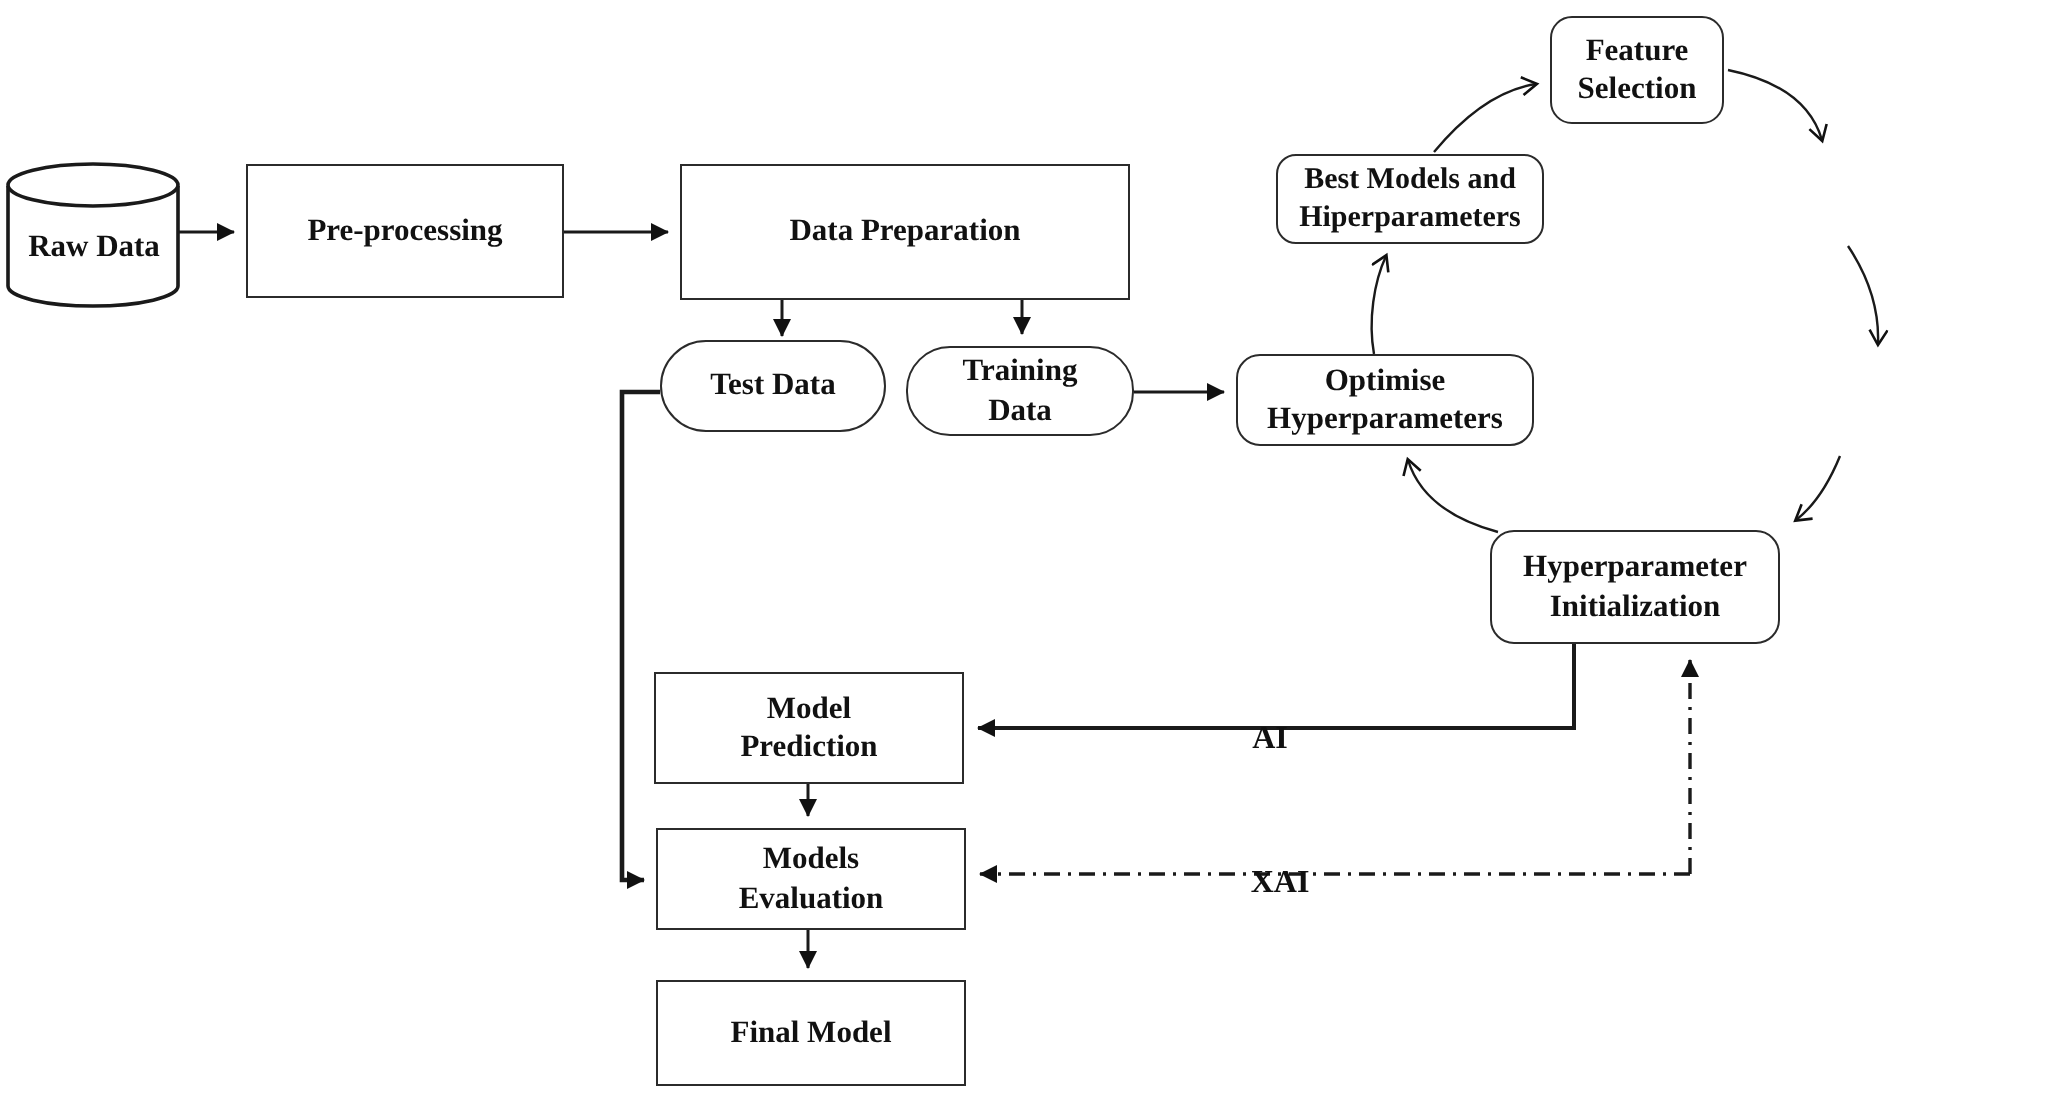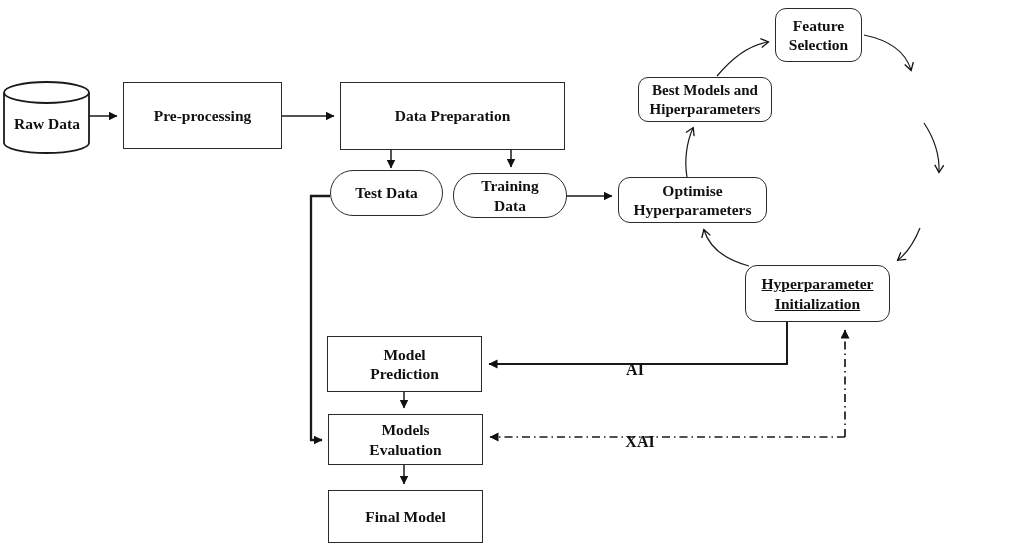--- a/index.html
+++ b/index.html
@@ -39,21 +39,21 @@
   #n-rawdata   { left: 6px;   top: 104px; width: 82px;  height: 40px; background: transparent; }
   #n-pre      { left: 123px; top: 82px;  width: 159px; height: 67px; }
   #n-dataprep { left: 340px; top: 82px;  width: 225px; height: 68px; }
   #n-test     { left: 330px; top: 170px; width: 113px; height: 46px; border-radius: 23px; }
   #n-train    { left: 453px; top: 173px; width: 114px; height: 45px; border-radius: 22px; }
   #n-optimise { left: 618px; top: 177px; width: 149px; height: 46px; }
   #n-best     { left: 638px; top: 77px;  width: 134px; height: 45px; border-radius: 10px; font-size: 15px; }
   #n-feature  { left: 775px; top: 8px;   width: 87px;  height: 54px; border-radius: 11px; }
   #n-modelsel { left: 860px; top: 77px;  width: 140px; height: 45px; line-height: 1.45; }
   #n-selectset{ left: 850px; top: 179px; width: 170px; height: 48px; line-height: 1.45; font-size: 16px; }
-  #n-hyperinit{ left: 745px; top: 265px; width: 145px; height: 57px; text-decoration: underline; }
+  #n-hyperinit{ left: 745px; top: 265px; width: 145px; height: 57px; }
   #n-modelpred{ left: 327px; top: 336px; width: 155px; height: 56px; }
   #n-modeleval{ left: 328px; top: 414px; width: 155px; height: 51px; }
   #n-final    { left: 328px; top: 490px; width: 155px; height: 53px; }
 
   .edge-label {
     position: absolute;
     z-index: 2;
     font-weight: bold;
     font-size: 16px;
     color: #111111;

